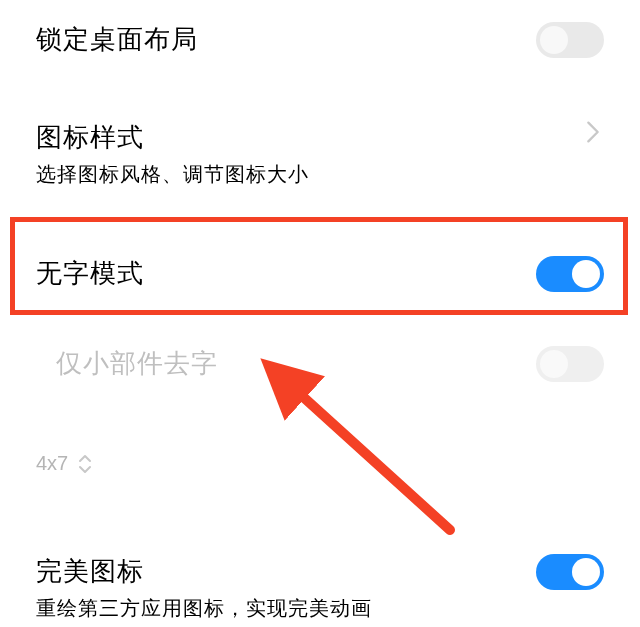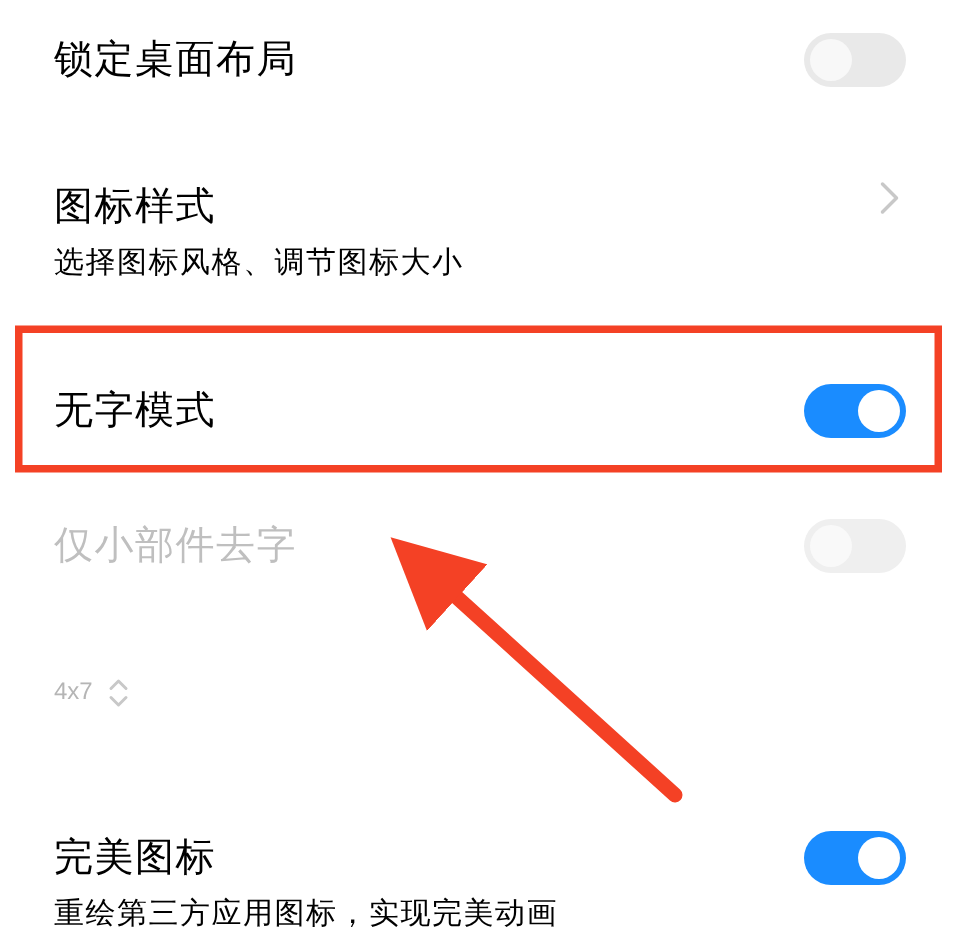--- a/index.html
+++ b/index.html
@@ -83,21 +83,21 @@
       width: 14px;
       height: 24px;
       flex-shrink: 0;
       margin-right: 4px;
     }
     .value-control {
       display: flex;
       align-items: center;
       gap: 10px;
       color: #b5b5b5;
-      font-size: 16px;
+      font-size: 20px;
     }
     .updown {
       display: flex;
       flex-direction: column;
       gap: 2px;
     }
     .highlight-box {
       position: absolute;
       left: 10px;
       top: 217px;
@@ -110,21 +110,21 @@
       position: absolute;
       left: 230px;
       top: 310px;
       width: 260px;
       height: 260px;
       pointer-events: none;
     }
     .row-lock { padding-top: 22px; padding-bottom: 22px; }
     .row-iconstyle { padding-top: 22px; padding-bottom: 22px; margin-top: 18px; font-family: Liberation Serif, serif; }
     .row-textless { padding-top: 30px; padding-bottom: 30px; margin-top: 16px; }
-    .row-widget { padding-top: 18px; padding-bottom: 18px; margin-top: 6px; }
+    .row-widget { padding-top: 18px; padding-bottom: 18px; margin-top: 6px; margin-left: 20px; }
     .row-layout { padding-top: 22px; padding-bottom: 22px; margin-top: 30px; }
     .row-perfect { padding-top: 22px; padding-bottom: 8px; margin-top: 30px; }
   </style>
 </head>
 <body>
 
 <div class="settings-list">
 
   <div class="row row-lock">
     <div class="row-text">

